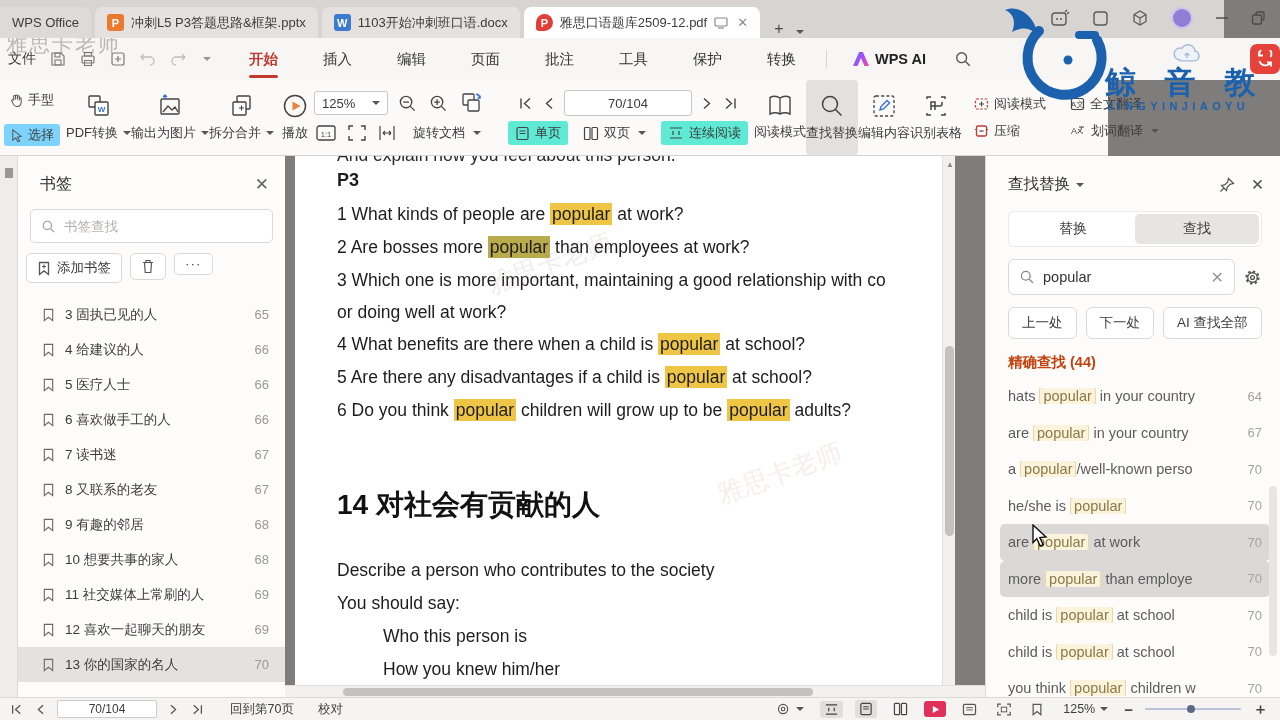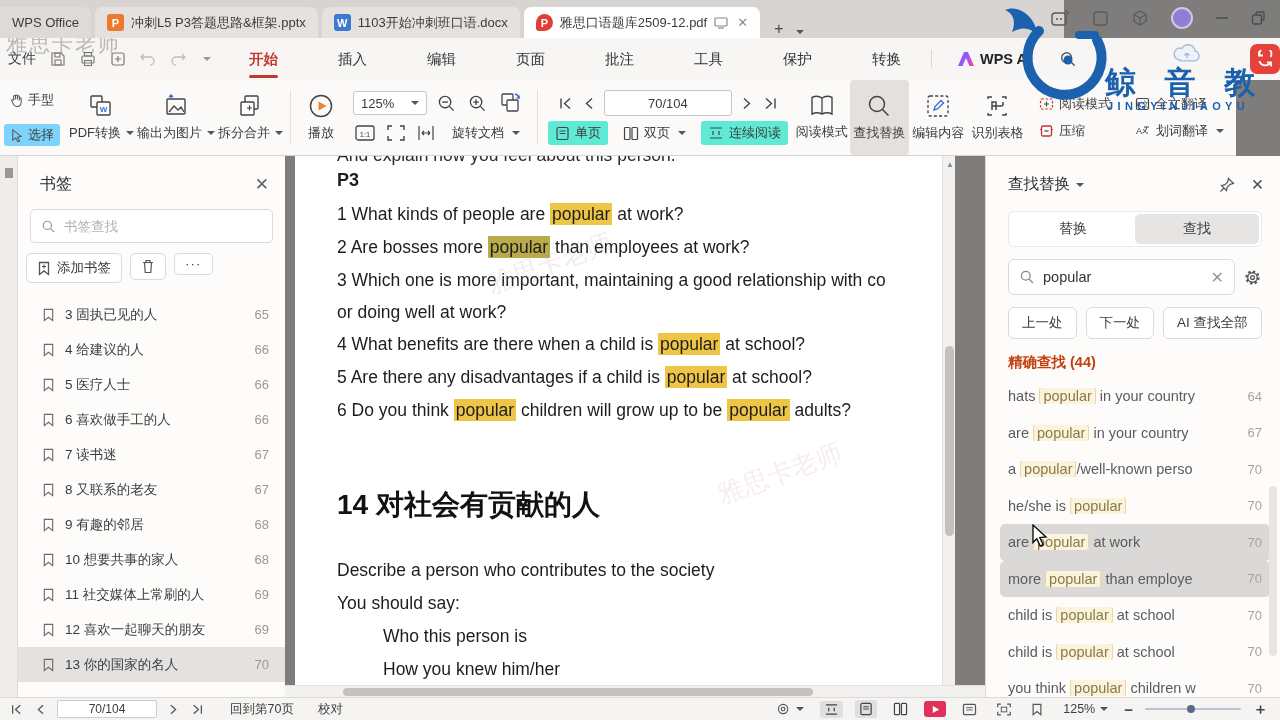--- a/index.html
+++ b/index.html
@@ -1,20 +1,20 @@
 <!DOCTYPE html>
 <html><head>
 <meta charset="utf-8">
 <style>
   * { margin:0; padding:0; box-sizing:border-box; }
   html,body { width:1280px; height:720px; overflow:hidden; font-family:"Liberation Sans","DejaVu Sans",sans-serif; }
   .stage { position:relative; width:1280px; height:720px; background:#7f7d7b; overflow:hidden; }
 
   
-  .tabbar { position:absolute; top:0; left:0; width:1064px; height:38px; background:#d7d4d2; display:flex; align-items:flex-end; z-index:30; }
+  .tabbar { position:absolute; top:0; left:0; width:1224px; height:38px; background:#d7d4d2; display:flex; align-items:flex-end; z-index:30; }
   .tab { height:31px; display:flex; align-items:center; gap:7px; padding:0 12px; margin-right:4px; background:#e4e1df; border-radius:7px 7px 0 0; font-size:13px; color:#3c3c3c; white-space:nowrap; }
   .tab.first { margin-left:0; border-radius:0 7px 0 0; background:#dddad8; }
   .tab.active { background:#ffffff; }
   .doc-ic { width:17px; height:17px; border-radius:3px; color:#fff; font-size:11px; font-weight:bold; display:flex; align-items:center; justify-content:center; flex:0 0 auto; }
   .tab-x { color:#8a8a8a; font-size:13px; margin-left:2px; }
   .tab-mon { color:#8a8a8a; display:flex; }
   .tab-add, .tab-car { color:#4a4a4a; font-size:16px; margin-left:10px; }
 
   
   .winctl { position:absolute; top:7px; right:14px; display:flex; align-items:center; gap:22px; z-index:60; color:#5a5a5a; }
@@ -24,31 +24,31 @@
   .brand-cn { position:absolute; left:103px; top:62px; font-size:31px; font-weight:bold; color:#1b61ae; letter-spacing:10px; white-space:nowrap; }
   .brand-en { position:absolute; left:105px; top:100px; font-size:11px; font-weight:bold; color:#1b61ae; letter-spacing:4.4px; white-space:nowrap; }
   .sync-badge { position:absolute; top:44px; right:0px; width:30px; height:30px; border-radius:7px; background:#e5423b; z-index:45; display:flex; align-items:center; justify-content:center; }
   .cloud-ic { position:absolute; top:42px; right:78px; z-index:44; opacity:.85; }
 
   
   .menubar { position:absolute; top:38px; left:0; width:1280px; height:42px; background:#f7f6f4; display:flex; align-items:center; z-index:20; }
   .menu-file { font-size:14px; color:#3c3c3c; padding:0 10px 0 8px; }
   .qat { display:flex; align-items:center; gap:14px; padding:0 16px 0 4px; color:#7c7a78; }
   .qat .dis { opacity:.45; }
-  .menu-items { display:flex; align-items:center; gap:16px; }
+  .menu-items { display:flex; align-items:center; gap:1px; }
   .menu-item { font-size:14.5px; color:#333; padding:6px 22px; position:relative; }
   .menu-item.active { color:#c3372f; font-weight:bold; }
   .menu-item.active::after { content:""; position:absolute; left:22px; right:22px; bottom:-3px; height:3px; background:#c3372f; border-radius:2px; }
   .menu-sep { width:1px; height:18px; background:#d8d6d4; margin:0 8px; }
   .wpsai { display:flex; align-items:center; gap:6px; font-size:14.5px; font-weight:bold; color:#222; padding:0 18px; }
   .ai-logo { width:16px; height:14px; background:linear-gradient(120deg,#4a7bf6,#b14af6 55%,#f64a8e); clip-path:polygon(0 100%,38% 0,62% 0,100% 100%,72% 100%,50% 42%,28% 100%); }
   .watermark-tl { position:absolute; top:30px; left:6px; font-size:21px; color:rgba(110,110,110,.45); letter-spacing:2px; z-index:25; }
 
   
-  .toolbar { position:absolute; top:80px; left:0; width:1236px; height:76px; background:#fbfaf9; border-bottom:1px solid #d6d4d2; display:flex; align-items:stretch; z-index:20; color:#3b3b3b; }
+  .toolbar { position:absolute; top:80px; left:0; width:1108px; height:76px; background:#fbfaf9; border-bottom:1px solid #d6d4d2; display:flex; align-items:stretch; z-index:20; color:#3b3b3b; }
   .tb-col { display:flex; flex-direction:column; justify-content:center; gap:5px; padding:0 6px; }
   .tb-small { display:flex; align-items:center; gap:5px; font-size:13px; padding:2px 6px; border-radius:3px; white-space:nowrap; }
   .tb-small.on { background:#7dd3fc;margin-top:8px; }
   .bigbtn { width:84px; display:flex; flex-direction:column; align-items:center; justify-content:center; gap:5px; font-size:13px; white-space:nowrap; border-radius:4px; }
   .bigbtn .lbl { display:flex; align-items:center; gap:2px; }
   .bigbtn.on { background:#e3e0de; }
   .tb-div { width:1px; background:#e3e1df; margin:10px 4px; }
   .caret { width:0; height:0; border-left:4px solid transparent; border-right:4px solid transparent; border-top:4px solid #555; display:inline-block; margin-left:3px; }
   .zoombox { width:74px; height:24px; border:1px solid #c9c7c5; border-radius:3px; background:#fff; font-size:13px; display:flex; align-items:center; justify-content:space-between; padding:0 7px; }
   .pagebox { width:128px; height:26px; border:1px solid #c9c7c5; border-radius:3px; background:#fff; font-size:13px; display:flex; align-items:center; justify-content:center; }

